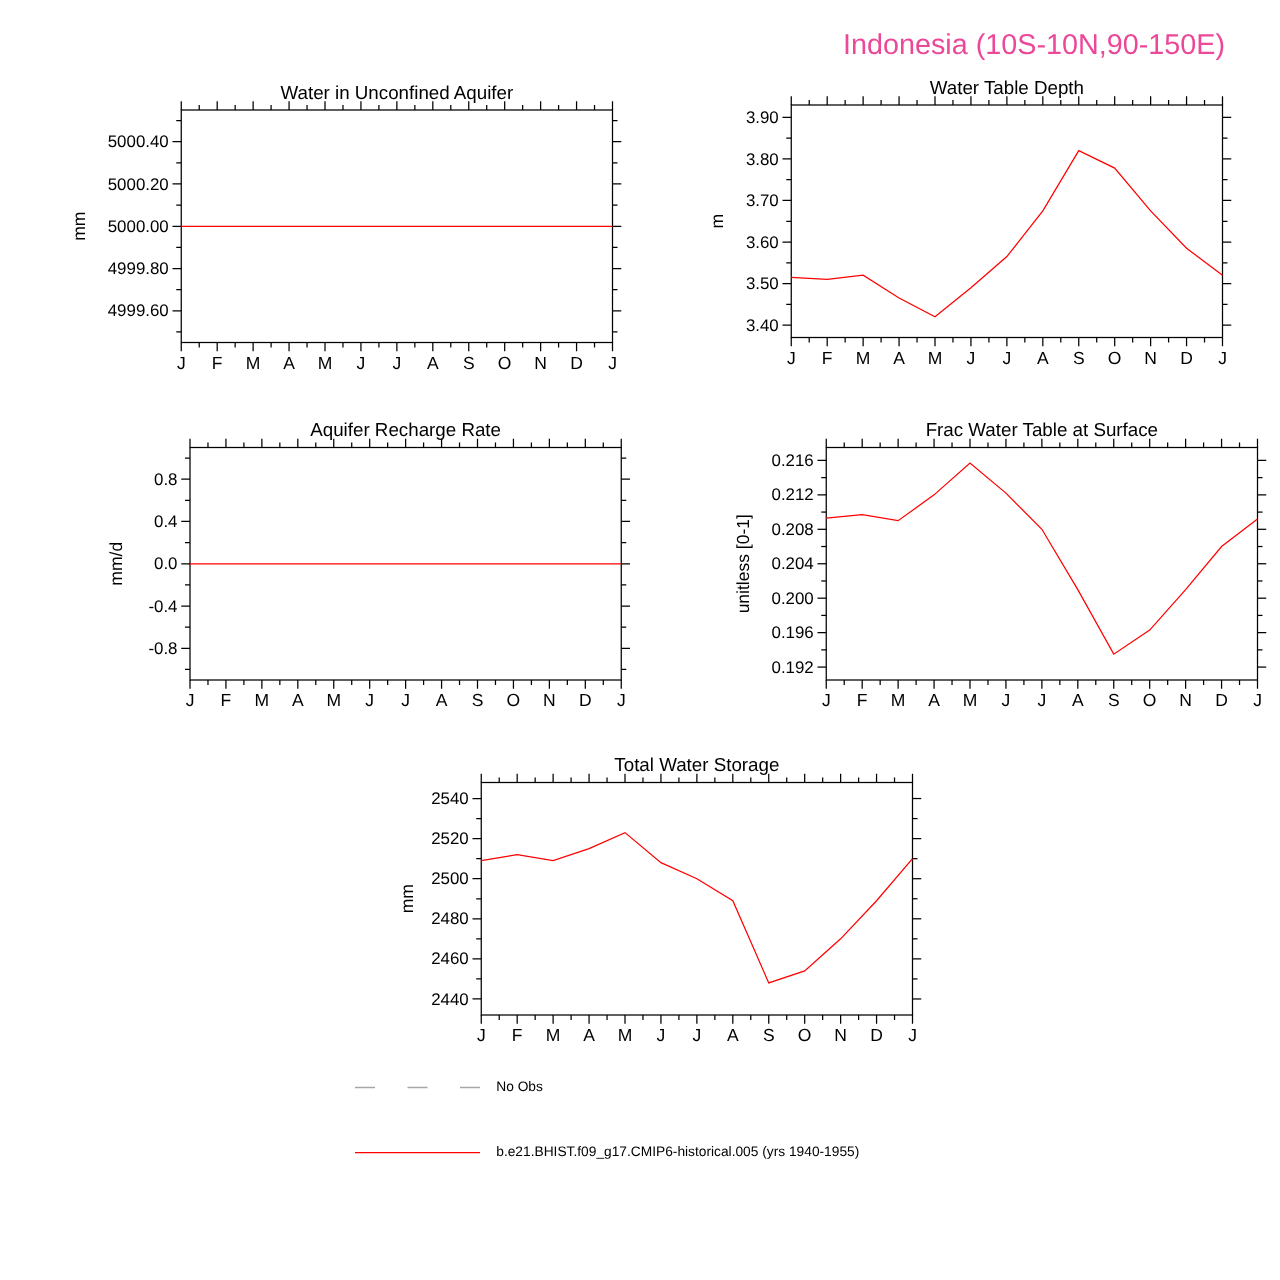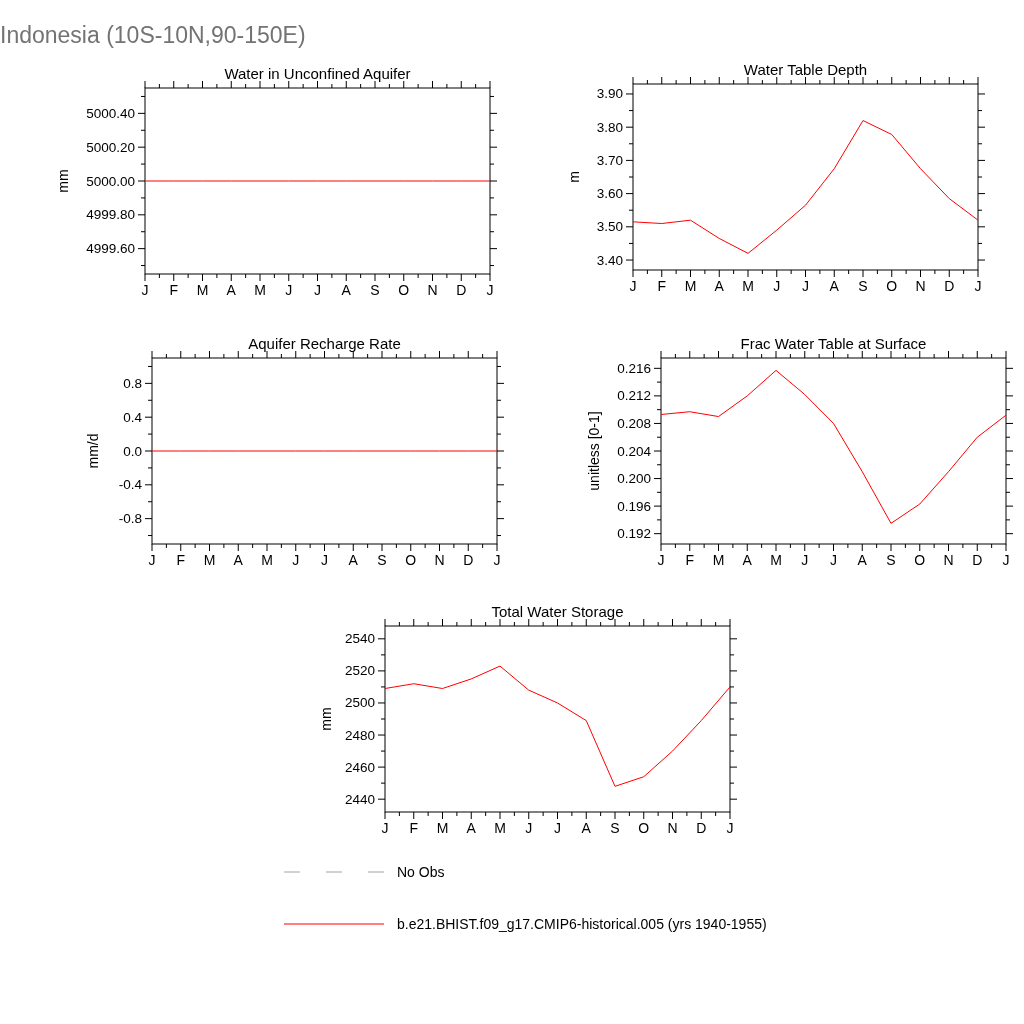--- a/index.html
+++ b/index.html
@@ -6,41 +6,41 @@
   body{
     width:1024px;height:1024px;
     background:#ffffff;
     font-family:"Liberation Sans","DejaVu Sans",sans-serif;
     position:relative;
     overflow:hidden;
   }
   .page-title{
     position:absolute;
     left:0;top:22px;width:980px;
-    text-align:left;
+    text-align:right;
     font-size:23px;
-    color:#737373;
+    color:#ec4899;
   }
   .chart{
     position:absolute;
     width:470px;height:250px;
   }
   .chart svg text{
     font-family:"Liberation Sans","DejaVu Sans",sans-serif;
     fill:#000;
   }
   .legend-row{
     position:absolute;
     left:283px;
     display:flex;
     align-items:center;
     gap:12px;
   }
   .legend-label{
-    font-size:14px;
+    font-size:11px;
     color:#000;
     white-space:nowrap;
     text-align:right;
   }
 </style>
 </head>
 <body>
 
 <div class="page-title">Indonesia (10S-10N,90-150E)</div>
 

